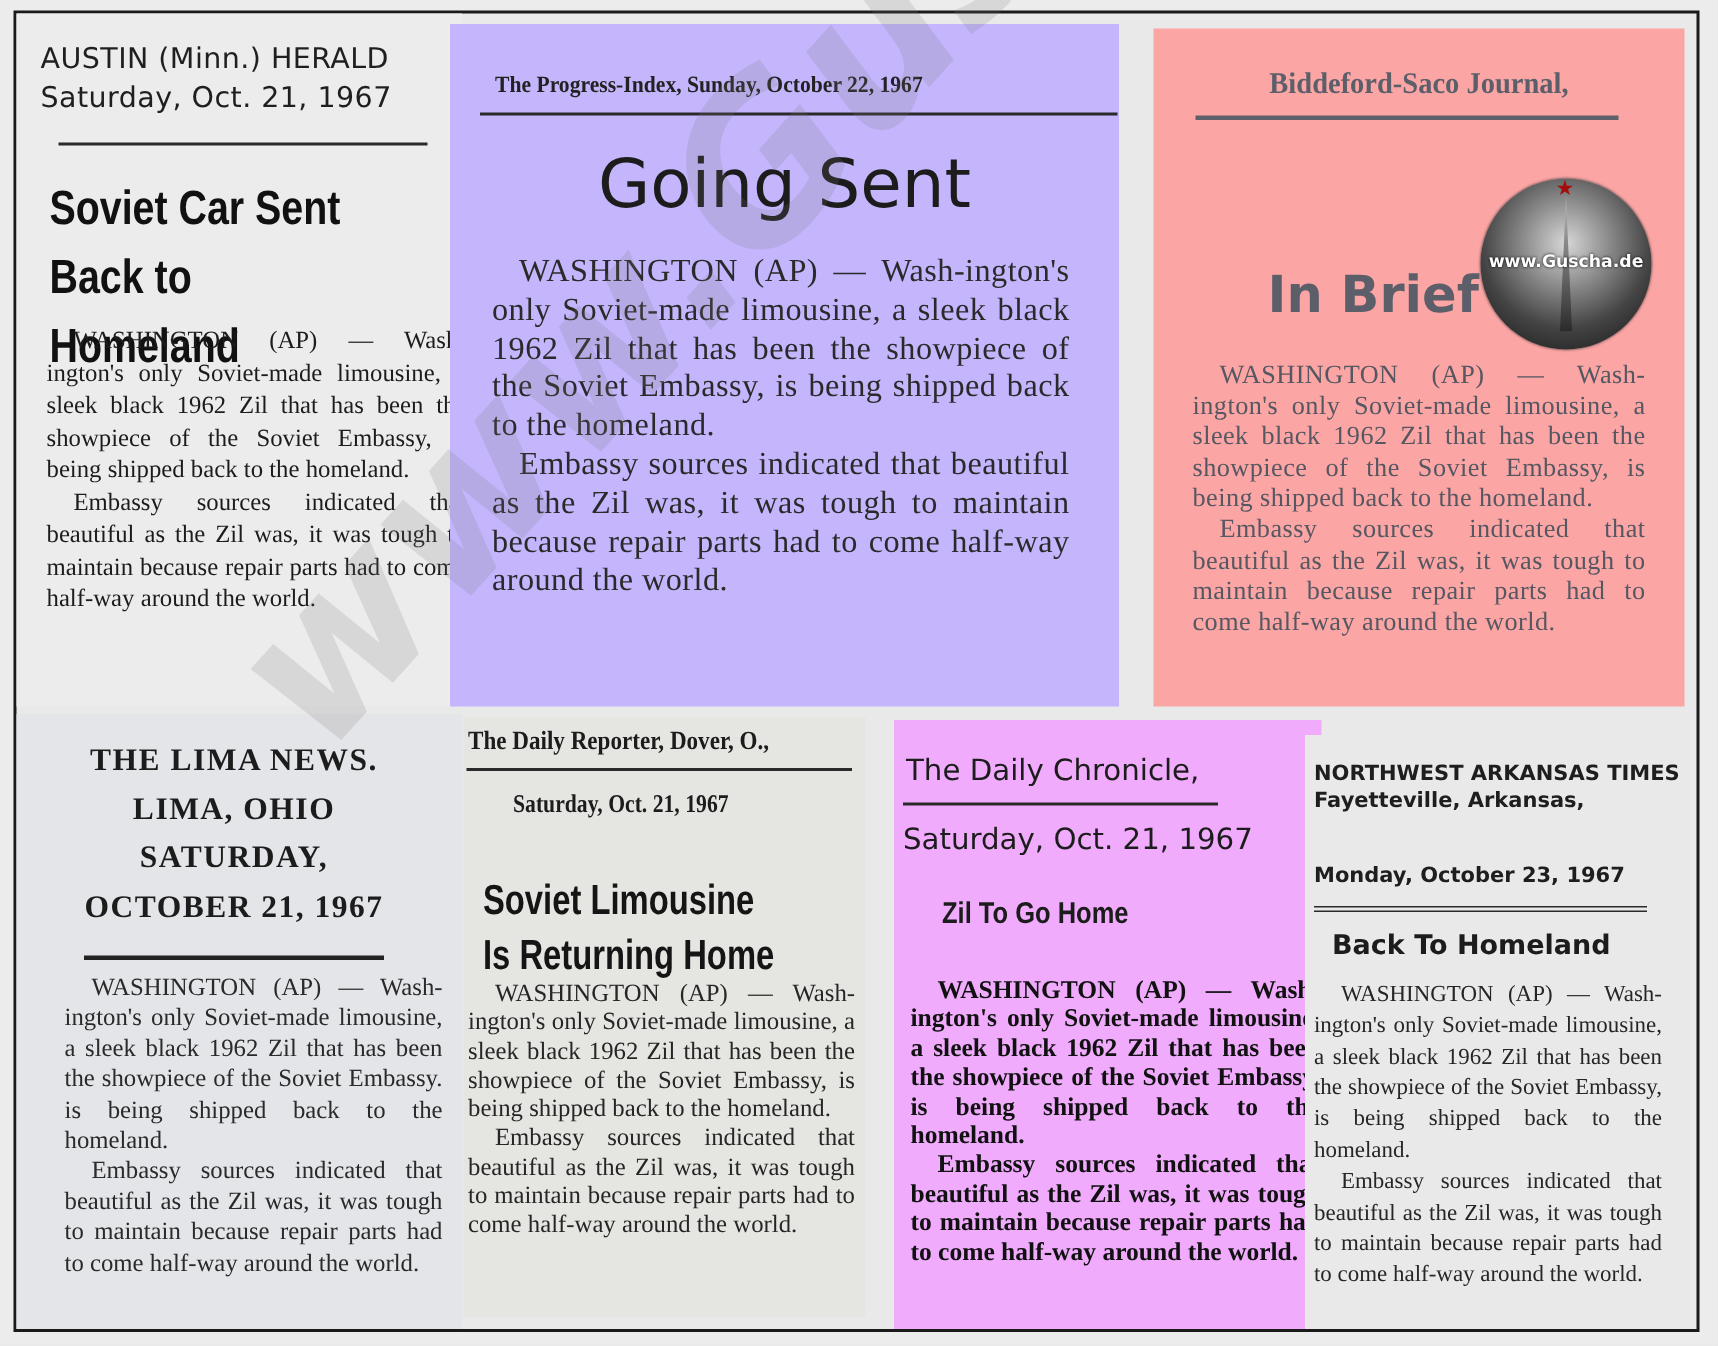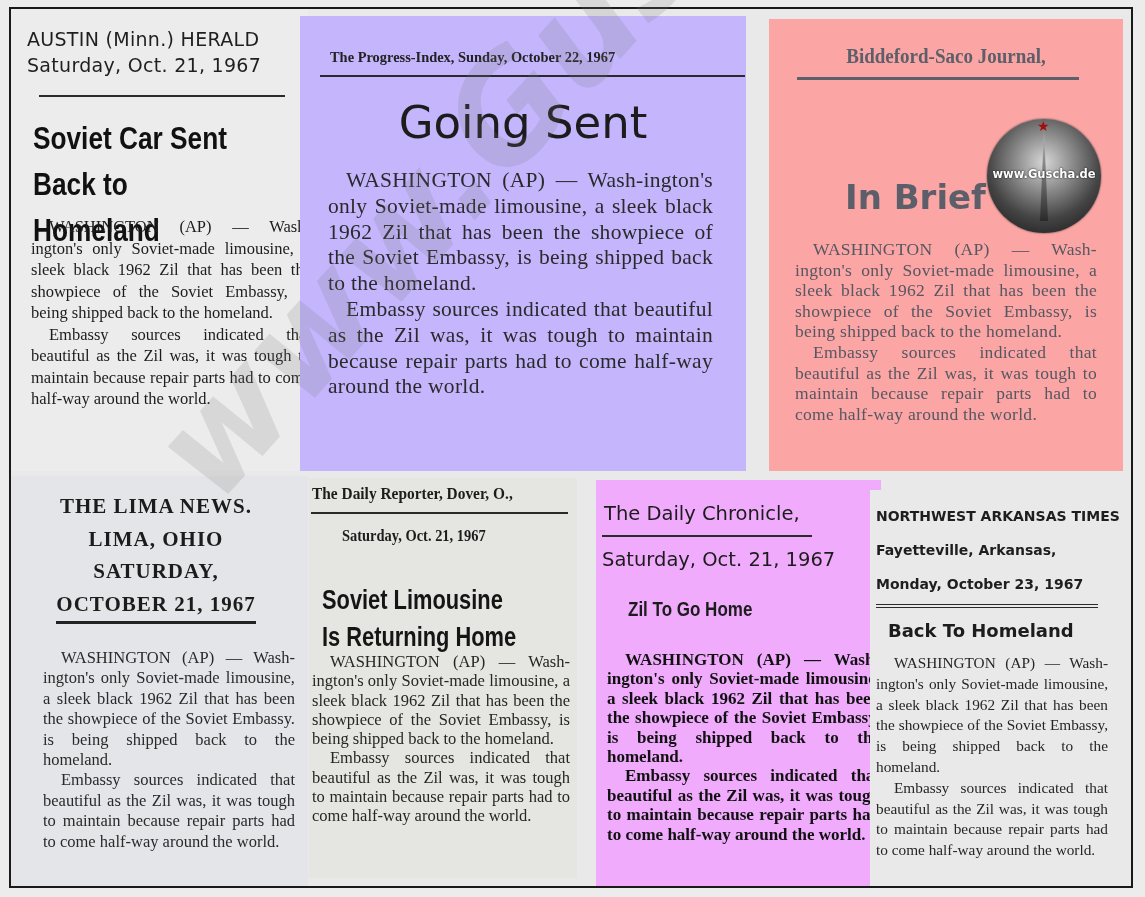--- a/index.html
+++ b/index.html
@@ -47,21 +47,21 @@
       background: radial-gradient(circle at 50% 38%, #d7d7d7 0%, #8f8f8f 30%, #444 62%, #111 100%);
       box-shadow: 0 0 2px #333;
     }
     #c3 .logo .spire { position:absolute; left:53px; top:12px; width:8px; height:90px; background:linear-gradient(#bbb,#2a2a2a); clip-path: polygon(50% 0, 100% 100%, 0 100%); }
     #c3 .logo .star { position:absolute; left:50px; top:1px; color:#a50d0d; font-size:14px; line-height:14px; }
     #c3 .logo .lbl { position:absolute; left:0; width:114px; text-align:center; top:48px; font-family:"DejaVu Sans", sans-serif; font-weight:bold; font-size:11.5px; color:#fff; text-shadow:0 0 2px #000; }
 
     
     #c4 { left: 11px; top: 476px; width: 297px; height: 410px; background: #e4e5e8; }
     #c4 .mast { position:absolute; left:0; width:290px; text-align:center; top:14px; font-size:21px; font-weight:bold; line-height:32.5px; letter-spacing:1px; color:#1c1c1c; }
-    #c4 .mast .under { display:inline-block; border-bottom:3px solid #222; padding-bottom:1px; }
+    #c4 .mast .under { display:inline-block; border-bottom:3px solid #222; padding-bottom:17px; }
     #c4 .sub { position:absolute; left:0; width:290px; text-align:center; top:148px; font-size:20px; font-weight:bold; letter-spacing:0.5px; }
     #c4 .body-text { position:absolute; left:32px; top:172px; width:252px; font-size:16.5px; line-height:20.4px; color:#2a2a2a; }
 
     
     #c5 { left: 309px; top: 478px; width: 268px; height: 400px; background: #e5e6e1; }
     #c5 .mast { position:absolute; left:3px; top:5px; font-size:17.5px; font-weight:bold; white-space:nowrap; transform:scaleX(0.88); transform-origin:left top; }
     #c5 .rule { position:absolute; left:2px; top:34px; width:257px; }
     #c5 .date { position:absolute; left:33px; top:48px; font-size:17px; font-weight:bold; white-space:nowrap; transform:scaleX(0.85); transform-origin:left top; }
     #c5 .head { position:absolute; left:13px; top:103px; font-size:28px; line-height:37px; transform: scaleX(0.78); color:#151515; white-space:nowrap; }
     #c5 .body-text { position:absolute; left:3px; top:174px; width:258px; font-size:16.5px; line-height:19.3px; color:#262626; }
@@ -166,21 +166,21 @@
   <div class="date">Saturday, Oct. 21, 1967</div>
   <div class="head cond">Zil To Go Home</div>
   <div class="body-text">
     <p>WASHINGTON (AP) — Wash-ington's only Soviet-made limousine, a sleek black 1962 Zil that has been the showpiece of the Soviet Embassy, is being shipped back to the homeland.</p>
     <p>Embassy sources indicated that beautiful as the Zil was, it was tough to maintain because repair parts had to come half-way around the world.</p>
   </div>
 </div>
 
 <div class="clip" id="c7">
   <div class="line" style="top:18px;">NORTHWEST ARKANSAS TIMES</div>
-  <div class="line" style="top:52px;text-align:center;">Fayetteville, Arkansas,</div>
+  <div class="line" style="top:36px;text-align:center;">Fayetteville, Arkansas,</div>
   <div class="line" style="top:86px;">Monday, October 23, 1967</div>
   <div class="rule"></div>
   <div class="head">Back To Homeland</div>
   <div class="body-text">
     <p>WASHINGTON (AP) — Wash-ington's only Soviet-made limousine, a sleek black 1962 Zil that has been the showpiece of the Soviet Embassy, is being shipped back to the homeland.</p>
     <p>Embassy sources indicated that beautiful as the Zil was, it was tough to maintain because repair parts had to come half-way around the world.</p>
   </div>
 </div>
 
 <div class="watermark">www.Guscha.de</div>

